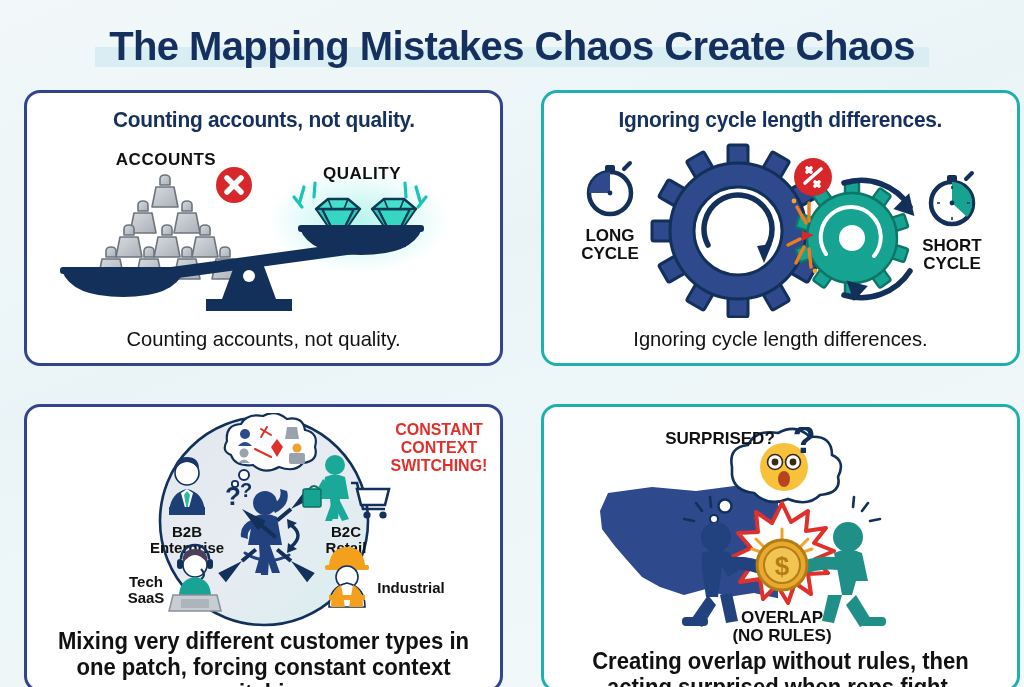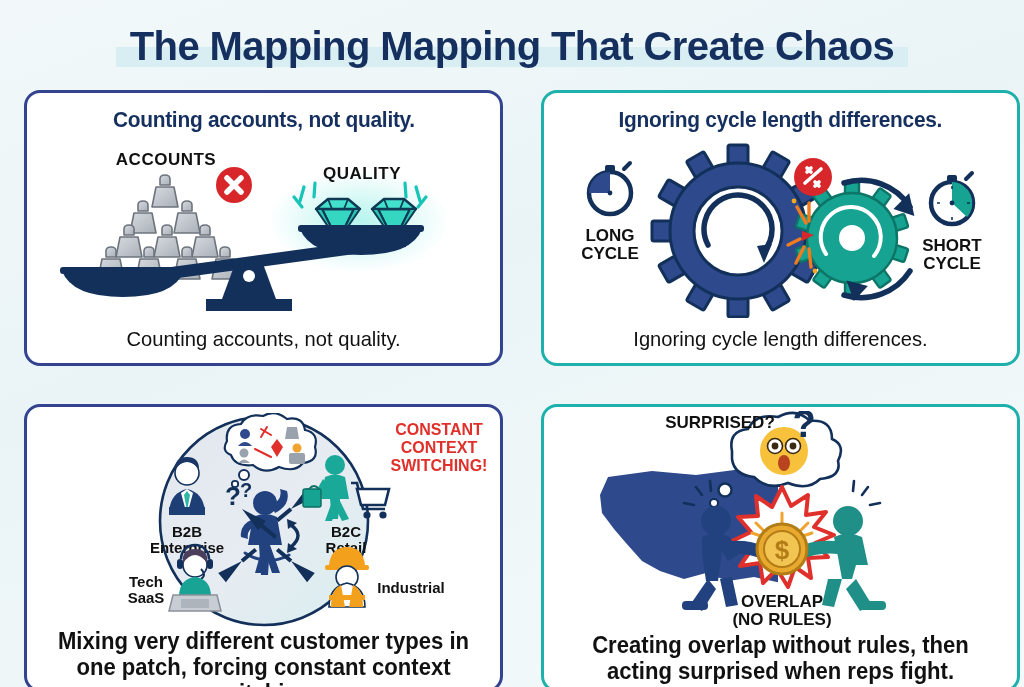--- a/index.html
+++ b/index.html
@@ -120,21 +120,21 @@
 
   svg { display: block; }
 </style>
 </head>
 <body>
 
 <div id="page">
 
   <div class="title-wrap">
     <span class="title-hl">
-      <span class="title-text">The Mapping Mapping That Create Chaos</span>
+      <span class="title-text">The Mapping Mistakes Chaos Create Chaos</span>
     </span>
   </div>
 
   <div class="grid">
 
     <div class="card">
       <div class="card-title">Counting accounts, not quality.</div>
       <div class="card-art">
         <svg width="420" height="175" viewBox="0 0 420 175">
           <defs>
@@ -489,21 +489,21 @@
 
           <text x="400" y="22" font-family="Liberation Sans Narrow, Liberation Sans, sans-serif" font-size="16" font-weight="bold" fill="#e0302b" text-anchor="middle">CONSTANT</text>
           <text x="400" y="40" font-family="Liberation Sans Narrow, Liberation Sans, sans-serif" font-size="16" font-weight="bold" fill="#e0302b" text-anchor="middle">CONTEXT</text>
           <text x="400" y="58" font-family="Liberation Sans Narrow, Liberation Sans, sans-serif" font-size="16" font-weight="bold" fill="#e0302b" text-anchor="middle">SWITCHING!</text>
         </svg>
       </div>
       <div class="card-caption bold">Mixing very different customer types in one patch, forcing constant context switching.</div>
     </div>
 
     <div class="card teal">
-      <div class="card-art" style="padding-top:4px;">
+      <div class="card-art" style="padding-top:20px;">
         <svg width="450" height="222" viewBox="0 0 450 222">
           <defs>
             <clipPath id="westClip">
                 <rect x="0" y="0" width="222" height="222"></rect>
               </clipPath>
             <clipPath id="eastClip">
                 <rect x="222" y="0" width="230" height="222"></rect>
               </clipPath>
           </defs>
 

